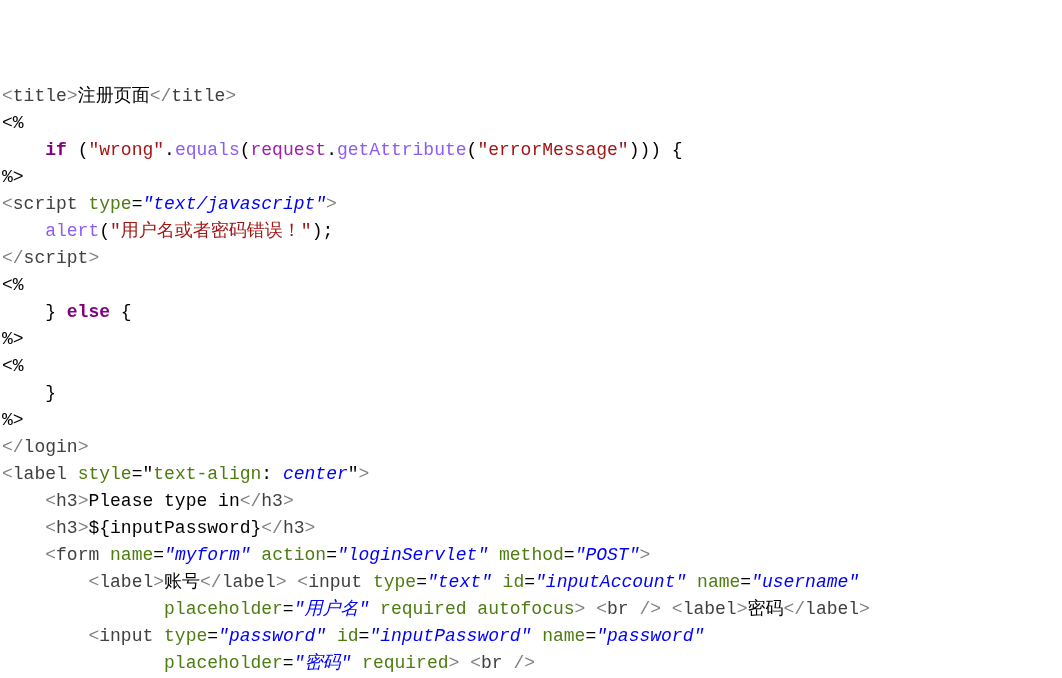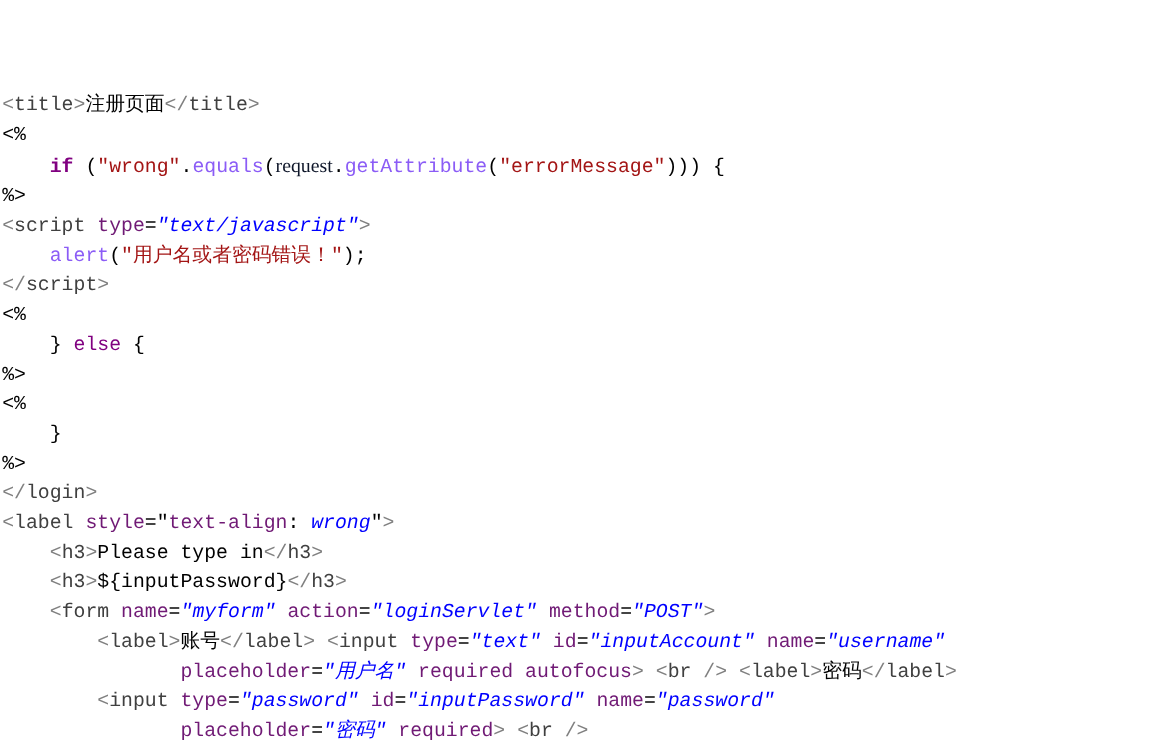--- a/index.html
+++ b/index.html
@@ -9,47 +9,47 @@
     font-size: 18px;
     line-height: 27px;
     background: #fff;
     color: #000;
     white-space: pre;
     position: relative;
   }
   .code { display: block; }
   .t   { color: #404040; }   
   .bi  { color: #0000ff; font-style: italic; } 
-  .a   { color: #701a75; }   
+  .a   { color: #4d7c0f; }   
   .pu  { color: #800080; }   
   .str { color: #a31515; }   
   .fn  { color: #8b5cf6; }   
   .dk  { color: #000000; }   
   .gray{ color: #808080; }   
-  .var { color: #0f172a; font-family: Liberation Serif, serif; }
+  .var { color: #a21caf; }
 </style>
 </head>
 <body>
 
 
 <div class="code"><span><span class="gray">&lt;</span><span class="t">title</span><span class="gray">&gt;</span><span class="dk">注册页面</span><span class="gray">&lt;/</span><span class="t">title</span><span class="gray">&gt;</span></span>
 <span><span class="dk">&lt;%</span></span>
 <span><span class="dk">    </span><span class="pu" style="font-weight:bold">if</span><span class="dk"> </span><span class="dk">(</span><span class="str">"wrong"</span><span class="dk">.</span><span class="fn">equals</span><span class="dk">(</span><span class="var">request</span><span class="dk">.</span><span class="fn">getAttribute</span><span class="dk">(</span><span class="str">"errorMessage"</span><span class="dk">))) {</span></span>
 <span><span class="dk">%&gt;</span></span>
 <span><span class="gray">&lt;</span><span class="t">script</span><span class="dk"> </span><span class="a">type</span><span class="dk">=</span><span class="bi">"text/javascript"</span><span class="gray">&gt;</span></span>
 <span><span class="dk">    </span><span class="fn">alert</span><span class="dk">(</span><span class="str">"用户名或者密码错误！"</span><span class="dk">);</span></span>
 <span><span class="gray">&lt;/</span><span class="t">script</span><span class="gray">&gt;</span></span>
 <span><span class="dk">&lt;%</span></span>
-<span><span class="dk">    } </span><span class="pu" style="font-weight:normal">else</span><span class="dk"> {</span></span>
+<span><span class="dk">    } </span><span class="pu" style="font-weight:bold">else</span><span class="dk"> {</span></span>
 <span><span class="dk">%&gt;</span></span>
 <span><span class="dk">&lt;%</span></span>
 <span><span class="dk">    }</span></span>
 <span><span class="dk">%&gt;</span></span>
 <span><span class="gray">&lt;/</span><span class="t">login</span><span class="gray">&gt;</span></span>
-<span><span class="gray">&lt;</span><span class="t">label</span><span class="dk"> </span><span class="a">style</span><span class="dk">=</span><span class="dk">"</span><span class="a">text-align</span><span class="dk">: </span><span class="bi">wrong</span><span class="dk">"</span><span class="gray">&gt;</span></span>
+<span><span class="gray">&lt;</span><span class="t">label</span><span class="dk"> </span><span class="a">style</span><span class="dk">=</span><span class="dk">"</span><span class="a">text-align</span><span class="dk">: </span><span class="bi">center</span><span class="dk">"</span><span class="gray">&gt;</span></span>
 <span><span class="dk">    </span><span class="gray">&lt;</span><span class="t">h3</span><span class="gray">&gt;</span><span class="dk">Please type in</span><span class="gray">&lt;/</span><span class="t">h3</span><span class="gray">&gt;</span></span>
 <span><span class="dk">    </span><span class="gray">&lt;</span><span class="t">h3</span><span class="gray">&gt;</span><span class="dk">${inputPassword}</span><span class="gray">&lt;/</span><span class="t">h3</span><span class="gray">&gt;</span></span>
 <span><span class="dk">    </span><span class="gray">&lt;</span><span class="t">form</span><span class="dk"> </span><span class="a">name</span><span class="dk">=</span><span class="bi">"myform"</span><span class="dk"> </span><span class="a">action</span><span class="dk">=</span><span class="bi">"loginServlet"</span><span class="dk"> </span><span class="a">method</span><span class="dk">=</span><span class="bi">"POST"</span><span class="gray">&gt;</span></span>
 <span><span class="dk">        </span><span class="gray">&lt;</span><span class="t">label</span><span class="gray">&gt;</span><span class="dk">账号</span><span class="gray">&lt;/</span><span class="t">label</span><span class="gray">&gt;</span><span class="dk"> </span><span class="gray">&lt;</span><span class="t">input</span><span class="dk"> </span><span class="a">type</span><span class="dk">=</span><span class="bi">"text"</span><span class="dk"> </span><span class="a">id</span><span class="dk">=</span><span class="bi">"inputAccount"</span><span class="dk"> </span><span class="a">name</span><span class="dk">=</span><span class="bi">"username"</span></span>
 <span><span class="dk">               </span><span class="a">placeholder</span><span class="dk">=</span><span class="bi">"用户名"</span><span class="dk"> </span><span class="a">required</span><span class="dk"> </span><span class="a">autofocus</span><span class="gray">&gt;</span><span class="dk"> </span><span class="gray">&lt;</span><span class="t">br</span><span class="dk"> </span><span class="gray">/&gt;</span><span class="dk"> </span><span class="gray">&lt;</span><span class="t">label</span><span class="gray">&gt;</span><span class="dk">密码</span><span class="gray">&lt;/</span><span class="t">label</span><span class="gray">&gt;</span></span>
 <span><span class="dk">        </span><span class="gray">&lt;</span><span class="t">input</span><span class="dk"> </span><span class="a">type</span><span class="dk">=</span><span class="bi">"password"</span><span class="dk"> </span><span class="a">id</span><span class="dk">=</span><span class="bi">"inputPassword"</span><span class="dk"> </span><span class="a">name</span><span class="dk">=</span><span class="bi">"password"</span></span>
 <span><span class="dk">               </span><span class="a">placeholder</span><span class="dk">=</span><span class="bi">"密码"</span><span class="dk"> </span><span class="a">required</span><span class="gray">&gt;</span><span class="dk"> </span><span class="gray">&lt;</span><span class="t">br</span><span class="dk"> </span><span class="gray">/&gt;</span></span>
 
 
 </div>

